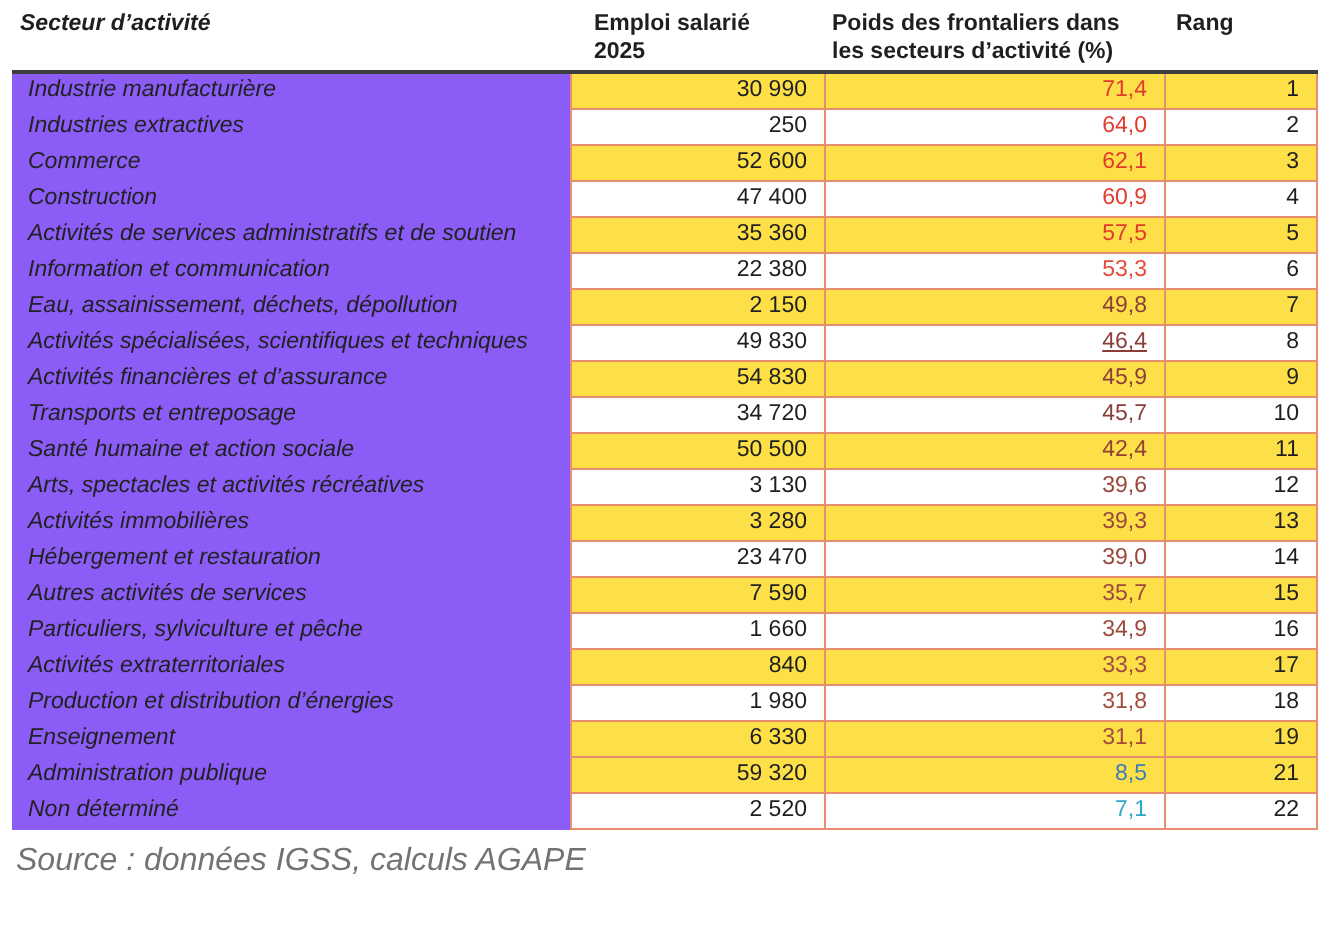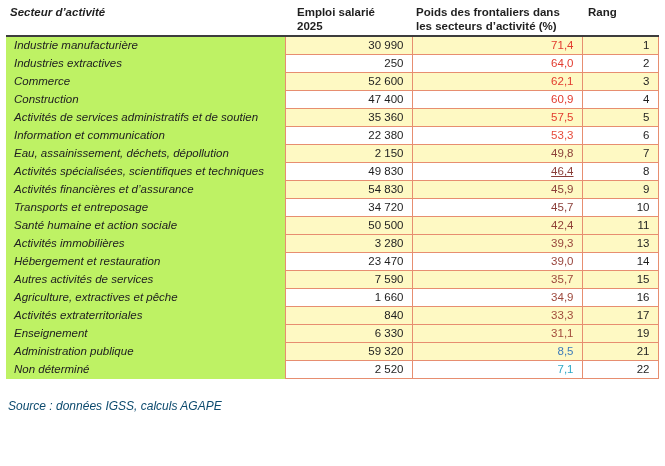--- a/index.html
+++ b/index.html
@@ -45,36 +45,36 @@
     height: 17px;
     line-height: 17px;
     padding: 0;
     white-space: nowrap;
     overflow: hidden;
   }
   td.sector {
     font-style: italic;
     padding-left: 8px;
     border: none;
-    background: #bef264;
+    background: #8b5cf6;
     color: #212121;
   }
   td.num {
     border: 1px solid #e78e70;
     text-align: right;
     padding-right: 8px;
     color: #1f1f1f;
   }
-  tr.shaded td.num { background: #fef9c3; }
+  tr.shaded td.num { background: #fde047; }
 
   .source {
-    margin: 20px 0 0 8px;
+    margin: 7px 0 0 8px;
     font-style: italic;
-    font-size: 12px;
-    color: #0c4a6e;
+    font-size: 16px;
+    color: #737373;
   }
 </style>
 </head>
 <body>
 
 <div class="page">
 
   <table class="main">
     <colgroup>
       <col class="c-sector">
@@ -160,50 +160,62 @@
     <td class="num">34 720</td>
     <td class="num" style="color: rgb(138, 62, 56);">45,7</td>
     <td class="num">10</td>
   </tr>
         <tr class="shaded">
     <td class="sector">Santé humaine et action sociale</td>
     <td class="num">50 500</td>
     <td class="num" style="color: rgb(143, 63, 54);">42,4</td>
     <td class="num">11</td>
   </tr>
+        <tr>
+    <td class="sector">Arts, spectacles et activités récréatives</td>
+    <td class="num">3 130</td>
+    <td class="num" style="color: rgb(152, 69, 60);">39,6</td>
+    <td class="num">12</td>
+  </tr>
         <tr class="shaded">
     <td class="sector">Activités immobilières</td>
     <td class="num">3 280</td>
     <td class="num" style="color: rgb(152, 69, 60);">39,3</td>
     <td class="num">13</td>
   </tr>
         <tr>
     <td class="sector">Hébergement et restauration</td>
     <td class="num">23 470</td>
     <td class="num" style="color: rgb(152, 69, 60); padding-left: 36px;">39,0</td>
     <td class="num">14</td>
   </tr>
         <tr class="shaded">
     <td class="sector">Autres activités de services</td>
     <td class="num">7 590</td>
     <td class="num" style="color: rgb(157, 72, 60); padding-left: 21px;">35,7</td>
     <td class="num">15</td>
   </tr>
         <tr>
-    <td class="sector">Agriculture, extractives et pêche</td>
+    <td class="sector">Particuliers, sylviculture et pêche</td>
     <td class="num">1 660</td>
     <td class="num" style="color: rgb(157, 72, 60);">34,9</td>
     <td class="num">16</td>
   </tr>
         <tr class="shaded">
     <td class="sector">Activités extraterritoriales</td>
     <td class="num">840</td>
     <td class="num" style="color: rgb(160, 74, 60);">33,3</td>
     <td class="num">17</td>
   </tr>
+        <tr>
+    <td class="sector">Production et distribution d’énergies</td>
+    <td class="num">1 980</td>
+    <td class="num" style="color: rgb(162, 75, 59);">31,8</td>
+    <td class="num">18</td>
+  </tr>
         <tr class="shaded">
     <td class="sector">Enseignement</td>
     <td class="num">6 330</td>
     <td class="num" style="color: rgb(162, 75, 59);">31,1</td>
     <td class="num">19</td>
   </tr>
         <tr class="shaded">
     <td class="sector">Administration publique</td>
     <td class="num">59 320</td>
     <td class="num" style="color: rgb(63, 124, 186);">8,5</td>

